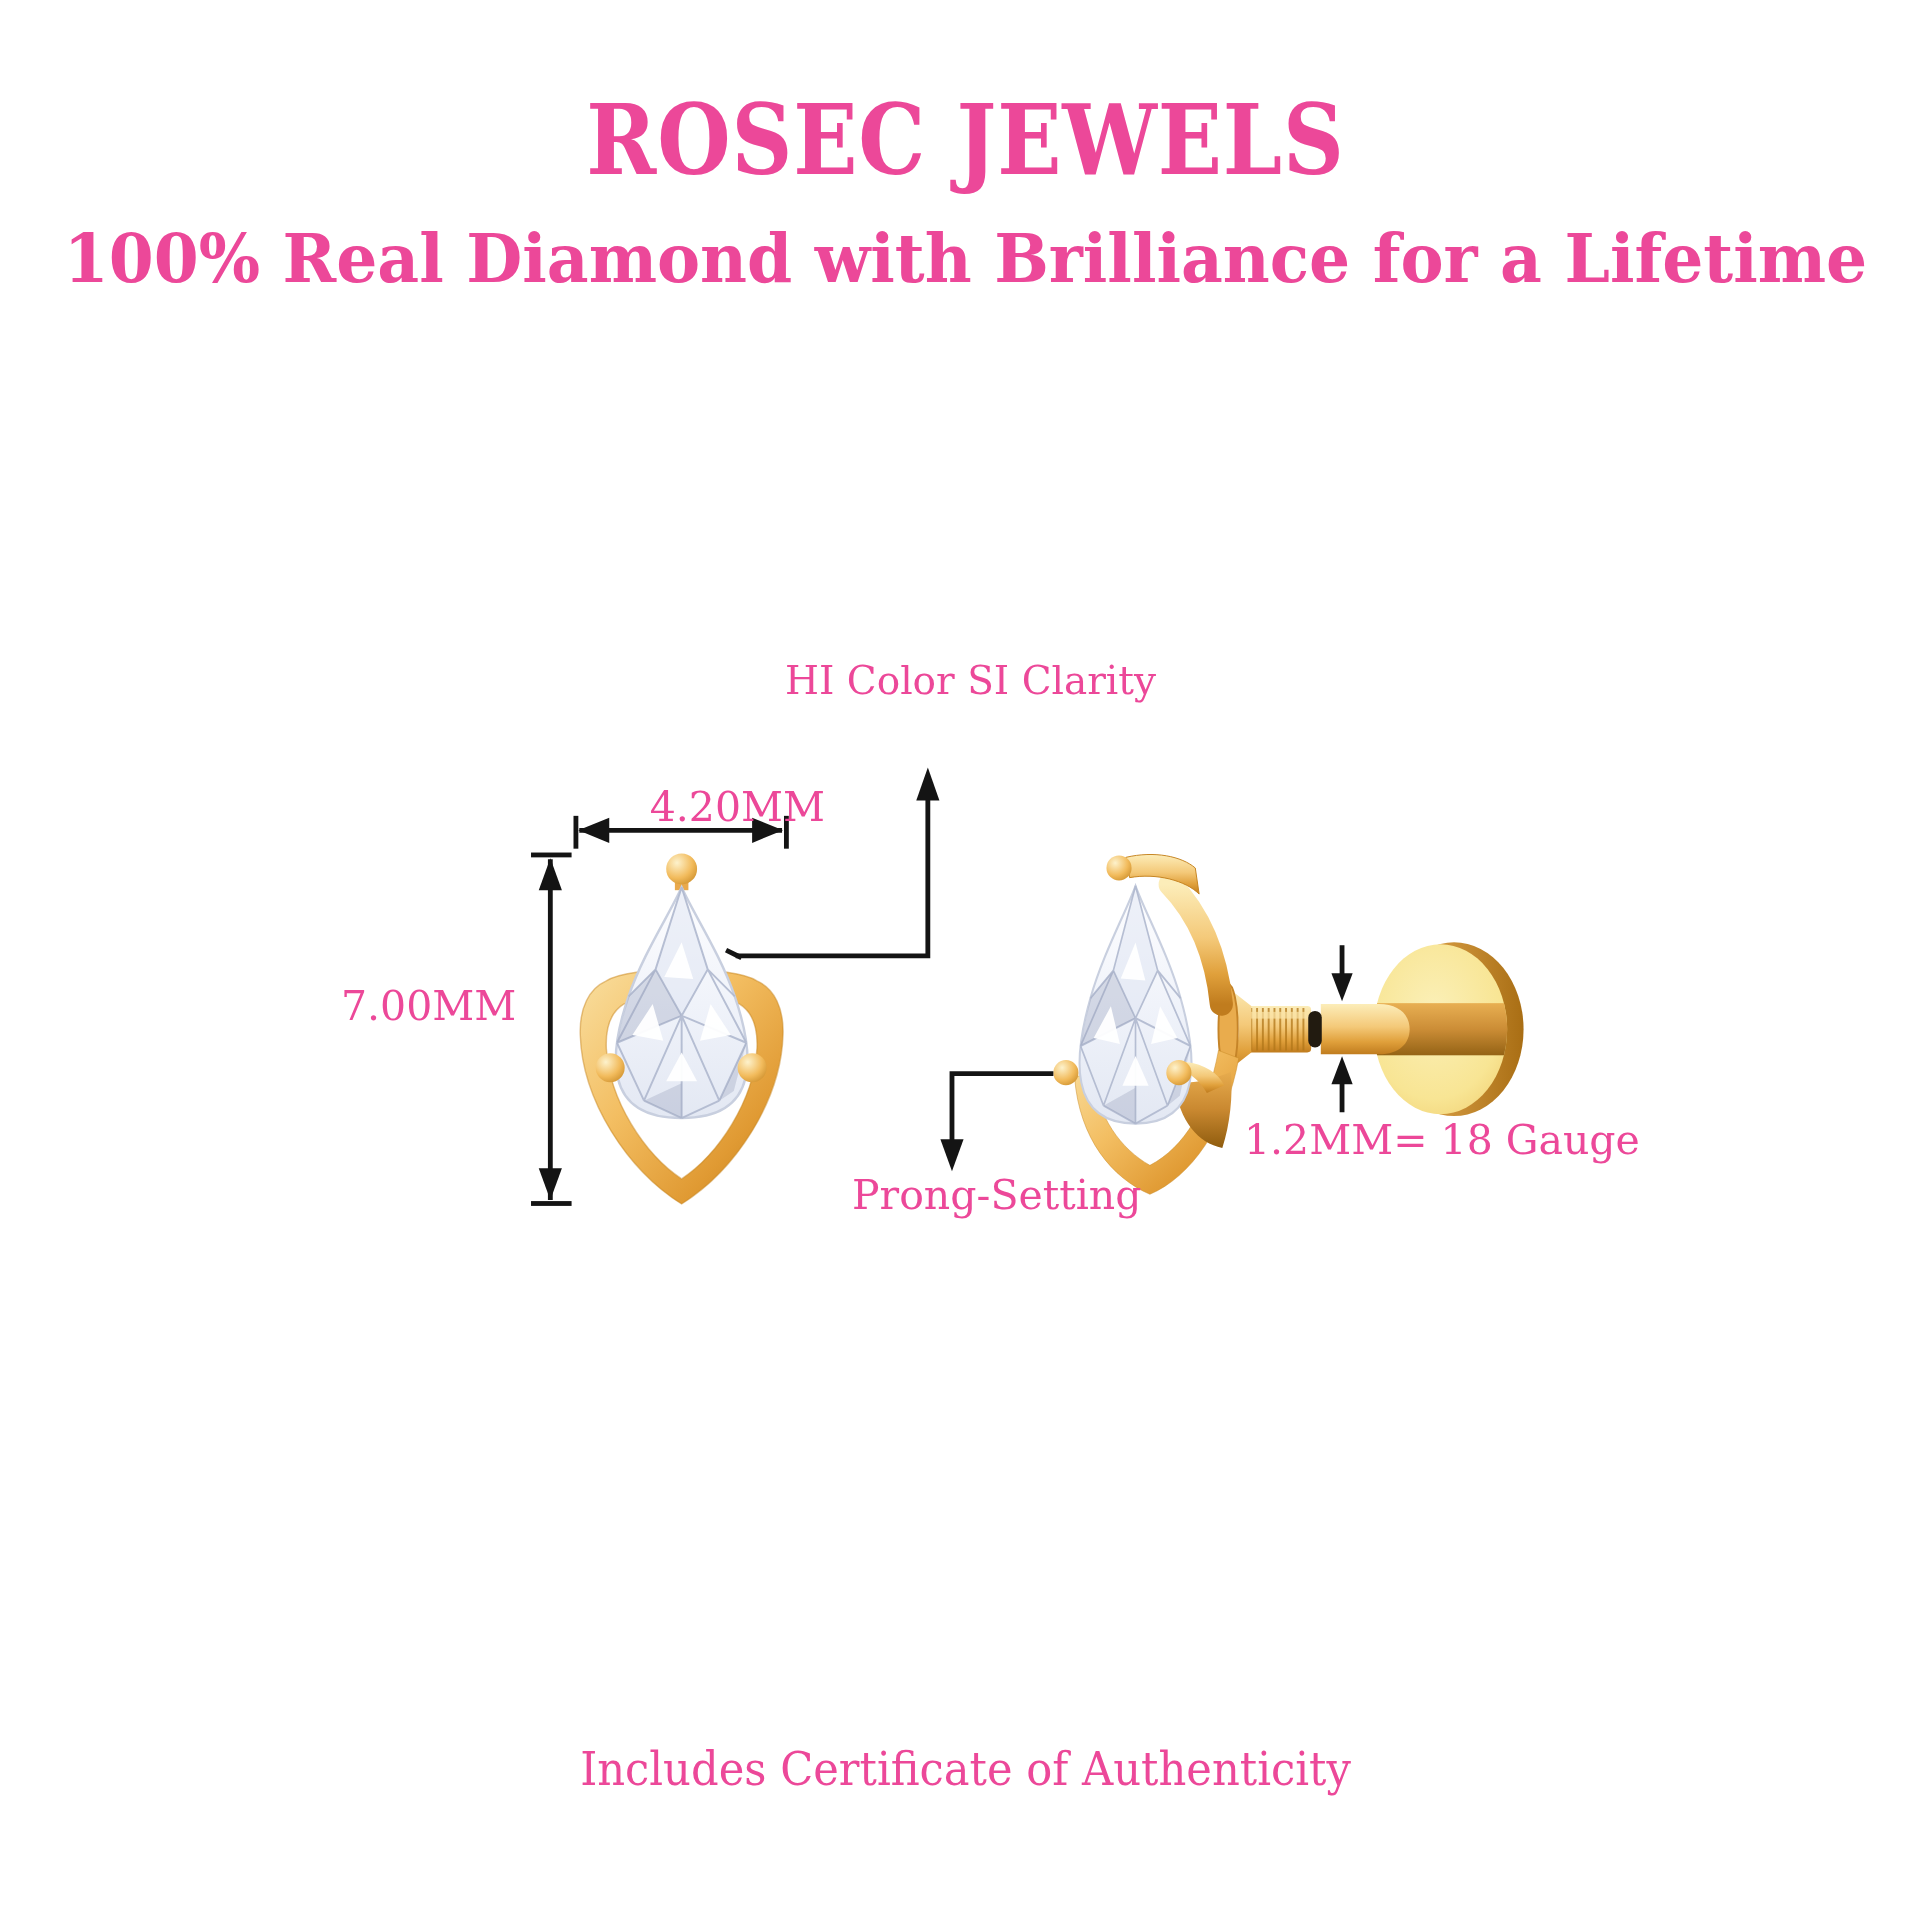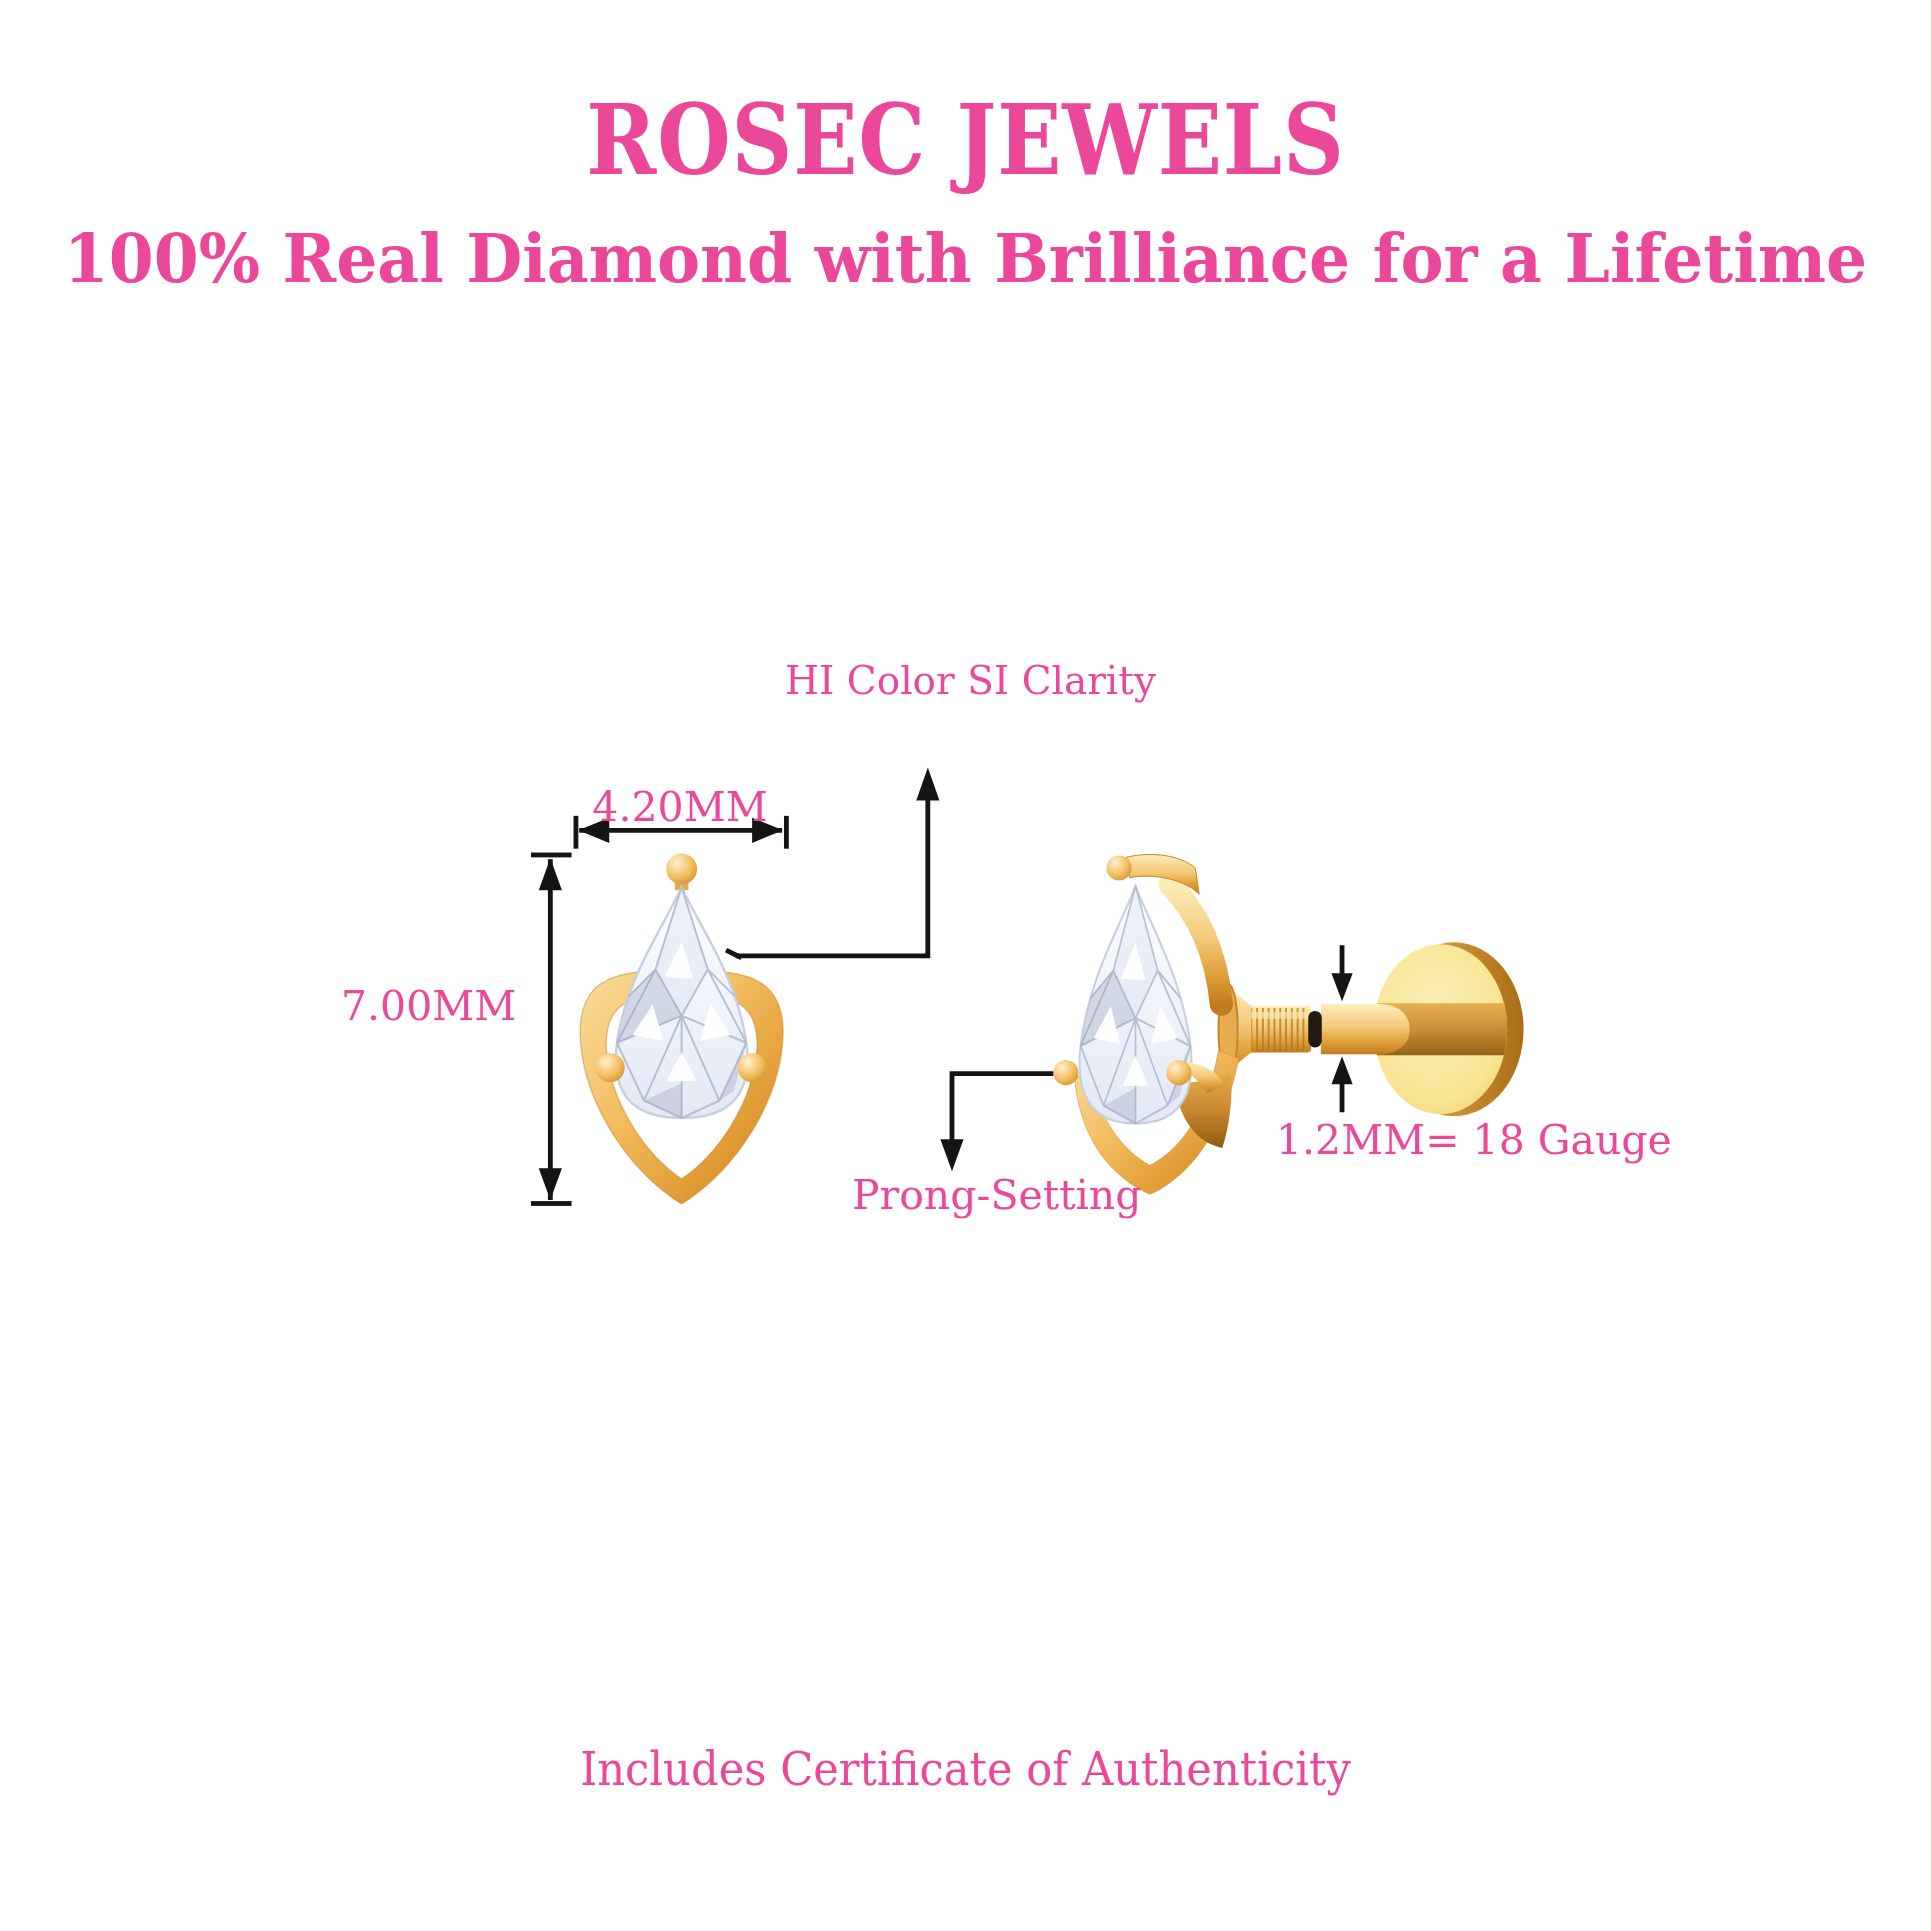--- a/index.html
+++ b/index.html
@@ -17,23 +17,23 @@
     font-size:98px;font-weight:bold;letter-spacing:1px;line-height:1.2;
     transform:scaleX(.86);transform-origin:50% 50%;
   }
   .tagline{
     left:0;right:0;top:218px;text-align:center;
     font-size:68px;font-weight:bold;line-height:1.2;
     transform:scaleX(.95);transform-origin:50% 50%;
   }
   .ann{left:785px;top:658px;font-size:39px;line-height:45px;}
   .dim{font-size:41px;line-height:1.15;}
-  .dim-width{left:535px;top:784px;width:290px;text-align:center;}
+  .dim-width{left:535px;top:784px;width:290px;text-align:right;}
   .dim-height{left:341px;top:983px;width:193px;}
-  .dim-gauge{left:1244px;top:1117px;margin-left:32px;}
+  .dim-gauge{left:1244px;top:1117px;}
   .dim-prong{left:852px;top:1172px;}
   .footer-note{
     left:0;right:0;top:1742px;text-align:center;
     font-size:46px;line-height:1.2;
     transform:scaleX(.94);transform-origin:50% 50%;
   }
   svg.diagram{position:absolute;left:0;top:0;}
 </style>
 </head>
 <body>

